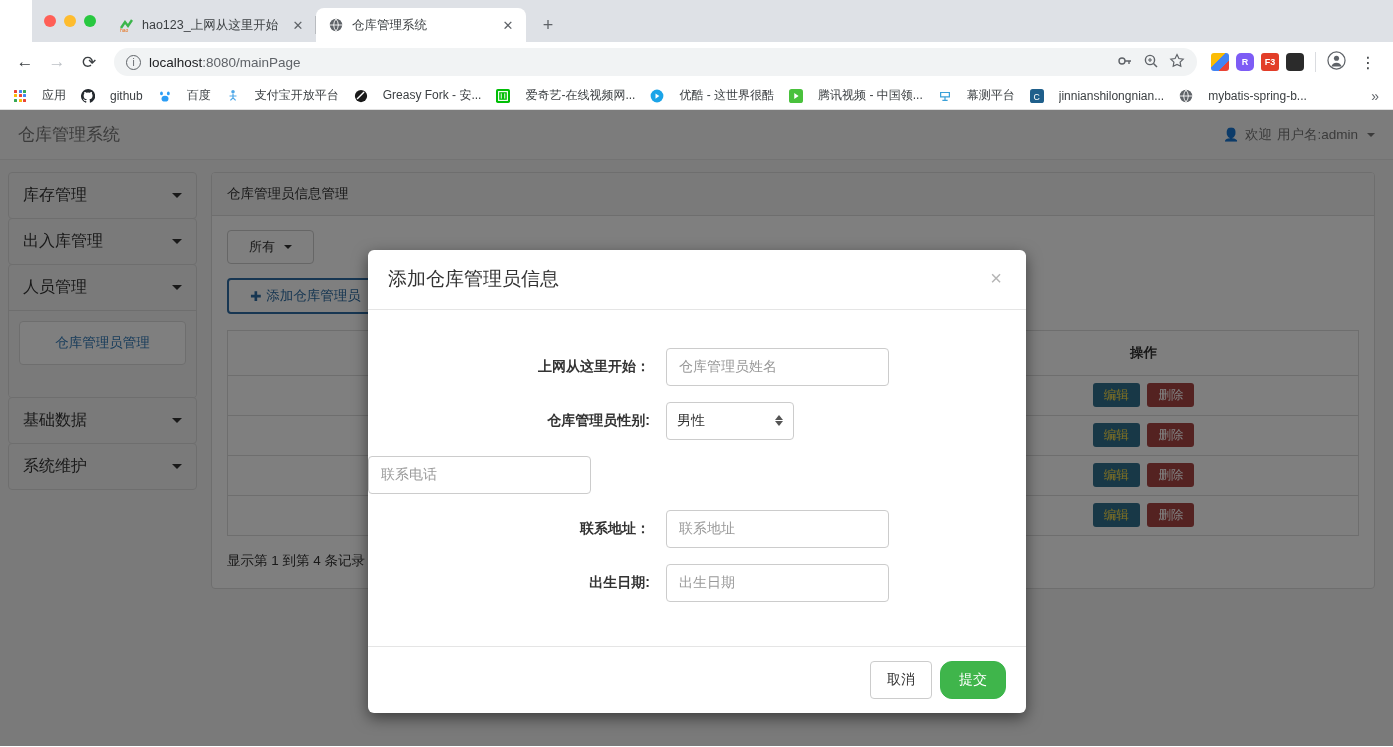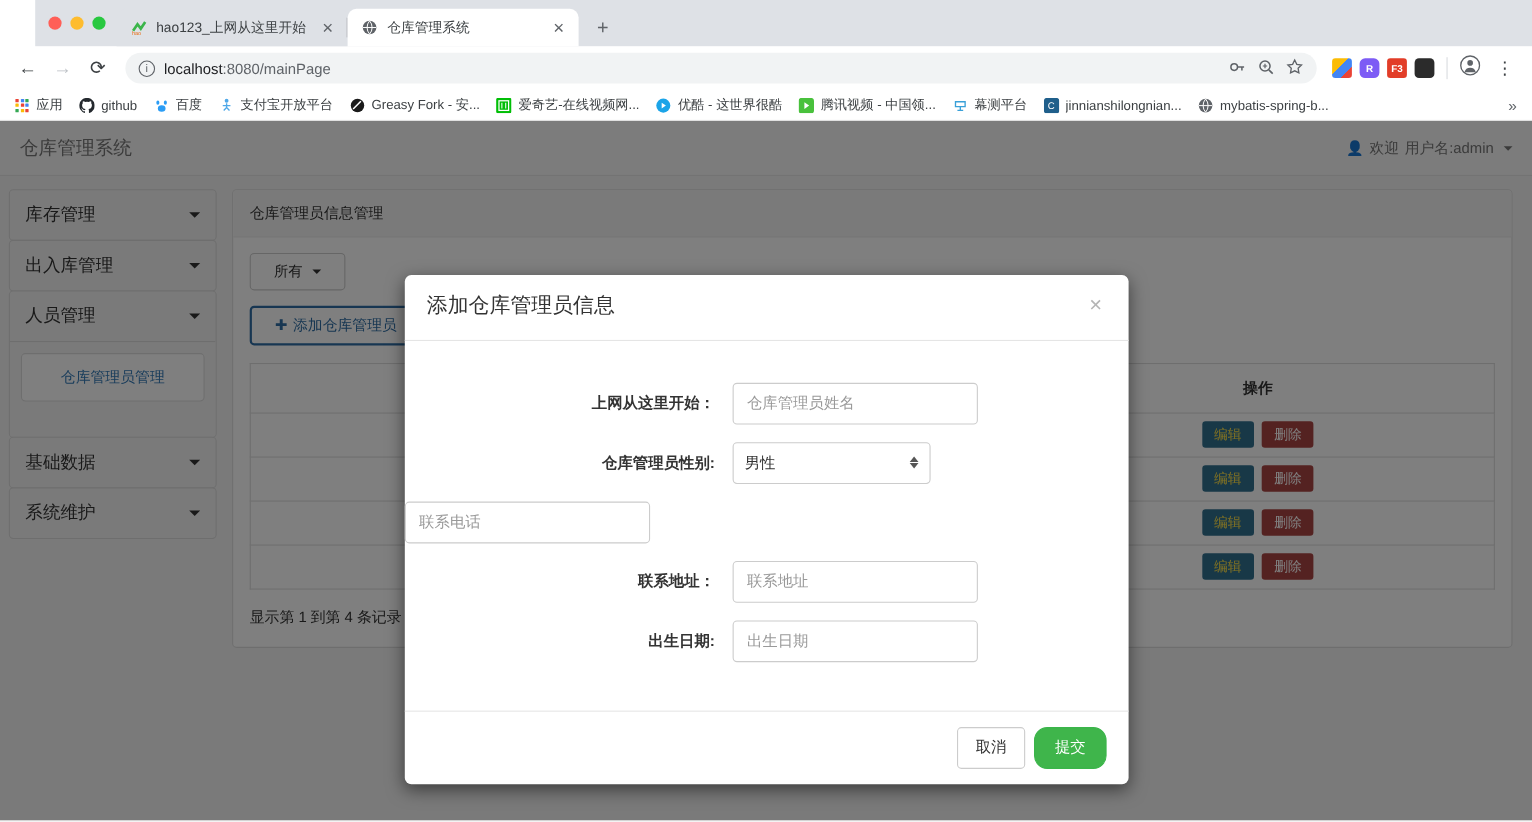--- a/index.html
+++ b/index.html
@@ -65,21 +65,21 @@
   .tb-icons { display: flex; align-items: center; gap: 7px; padding-left: 4px; }
   .ext { width: 18px; height: 18px; border-radius: 3px; display: flex; align-items: center;
     justify-content: center; font-size: 9px; color: #fff; font-weight: bold; }
   .vsep { width: 1px; height: 20px; background: #dadce0; margin: 0 4px; }
 
   .bookmarks {
     height: 28px; background: #ffffff; display: flex; align-items: center;
     padding: 0 12px; gap: 14px; font-size: 12px; color: #3c4043;
     border-bottom: 1px solid #e0e0e0; overflow: hidden;
   }
-  .bm { display: flex; align-items: center; gap: 5px; white-space: nowrap; flex: 0 0 auto; }
+  .bm { display: flex; align-items: center; gap: 14px; white-space: nowrap; flex: 0 0 auto; }
   .bm-ic { width: 16px; height: 16px; flex: 0 0 16px; display: flex; align-items: center; justify-content: center; }
   .bm-label { max-width: 128px; overflow: hidden; text-overflow: ellipsis; white-space: nowrap; }
   .bm-more { margin-left: auto; color: #5f6368; font-size: 14px; padding-right: 2px; }
   .apps-grid { display: grid; grid-template-columns: repeat(3, 3px); grid-template-rows: repeat(3, 3px);
     gap: 1.5px; }
   .apps-grid i { display: block; width: 3px; height: 3px; border-radius: 0.5px; }
 
   
   .page { position: relative; width: 1393px; height: 636px; background: #f5f5f5; overflow: hidden; }
 
@@ -168,21 +168,21 @@
   .form-label {
     width: 298px; text-align: right; padding-right: 16px;
     font-size: 14px; font-weight: bold; color: #333;
   }
   .form-ctrl {
     width: 223px; height: 38px; border: 1px solid #ccc; border-radius: 4px;
     font-size: 14px; color: #999; padding: 0 12px; background: #fff;
     display: flex; align-items: center;
   }
   .form-select {
-    width: 180px; height: 38px; border: 1px solid #ccc; border-radius: 4px;
+    width: 128px; height: 38px; border: 1px solid #ccc; border-radius: 4px;
     font-size: 14px; color: #333; padding: 0 10px; background: #fff;
     display: flex; align-items: center; justify-content: space-between;
   }
   .stepper { display: flex; flex-direction: column; gap: 1px; color: #555; }
   .stepper i { display: block; width: 0; height: 0; border-left: 4px solid transparent;
     border-right: 4px solid transparent; }
   .stepper i.up { border-bottom: 5px solid #555; }
   .stepper i.dn { border-top: 5px solid #555; }
   .modal-footer {
     padding: 14px 20px; border-top: 1px solid #e5e5e5;

